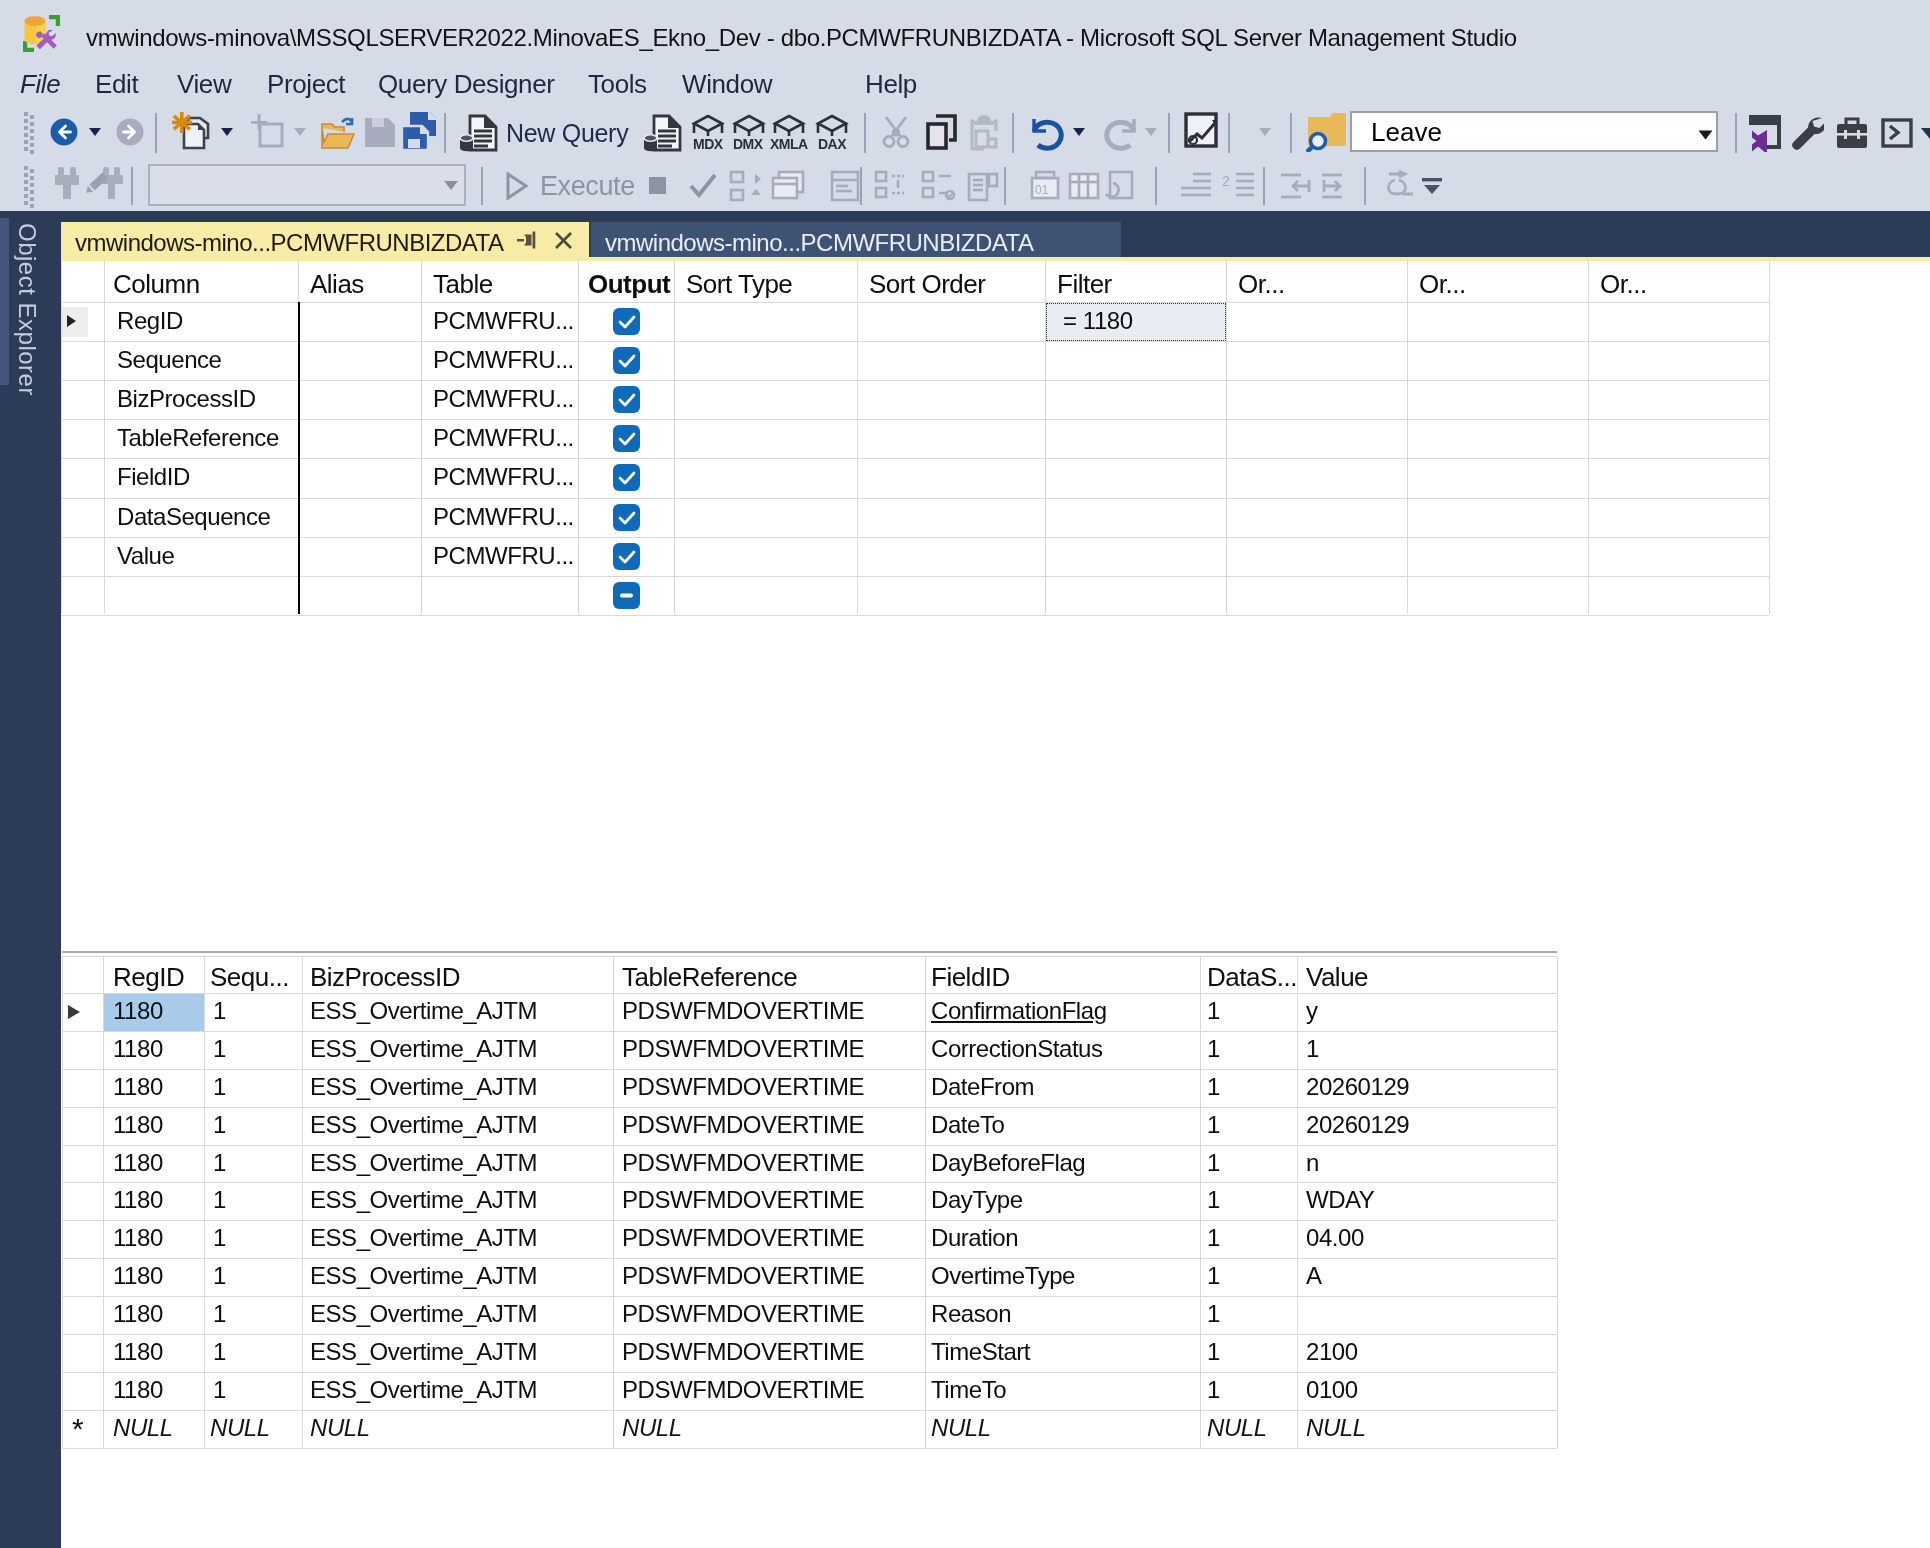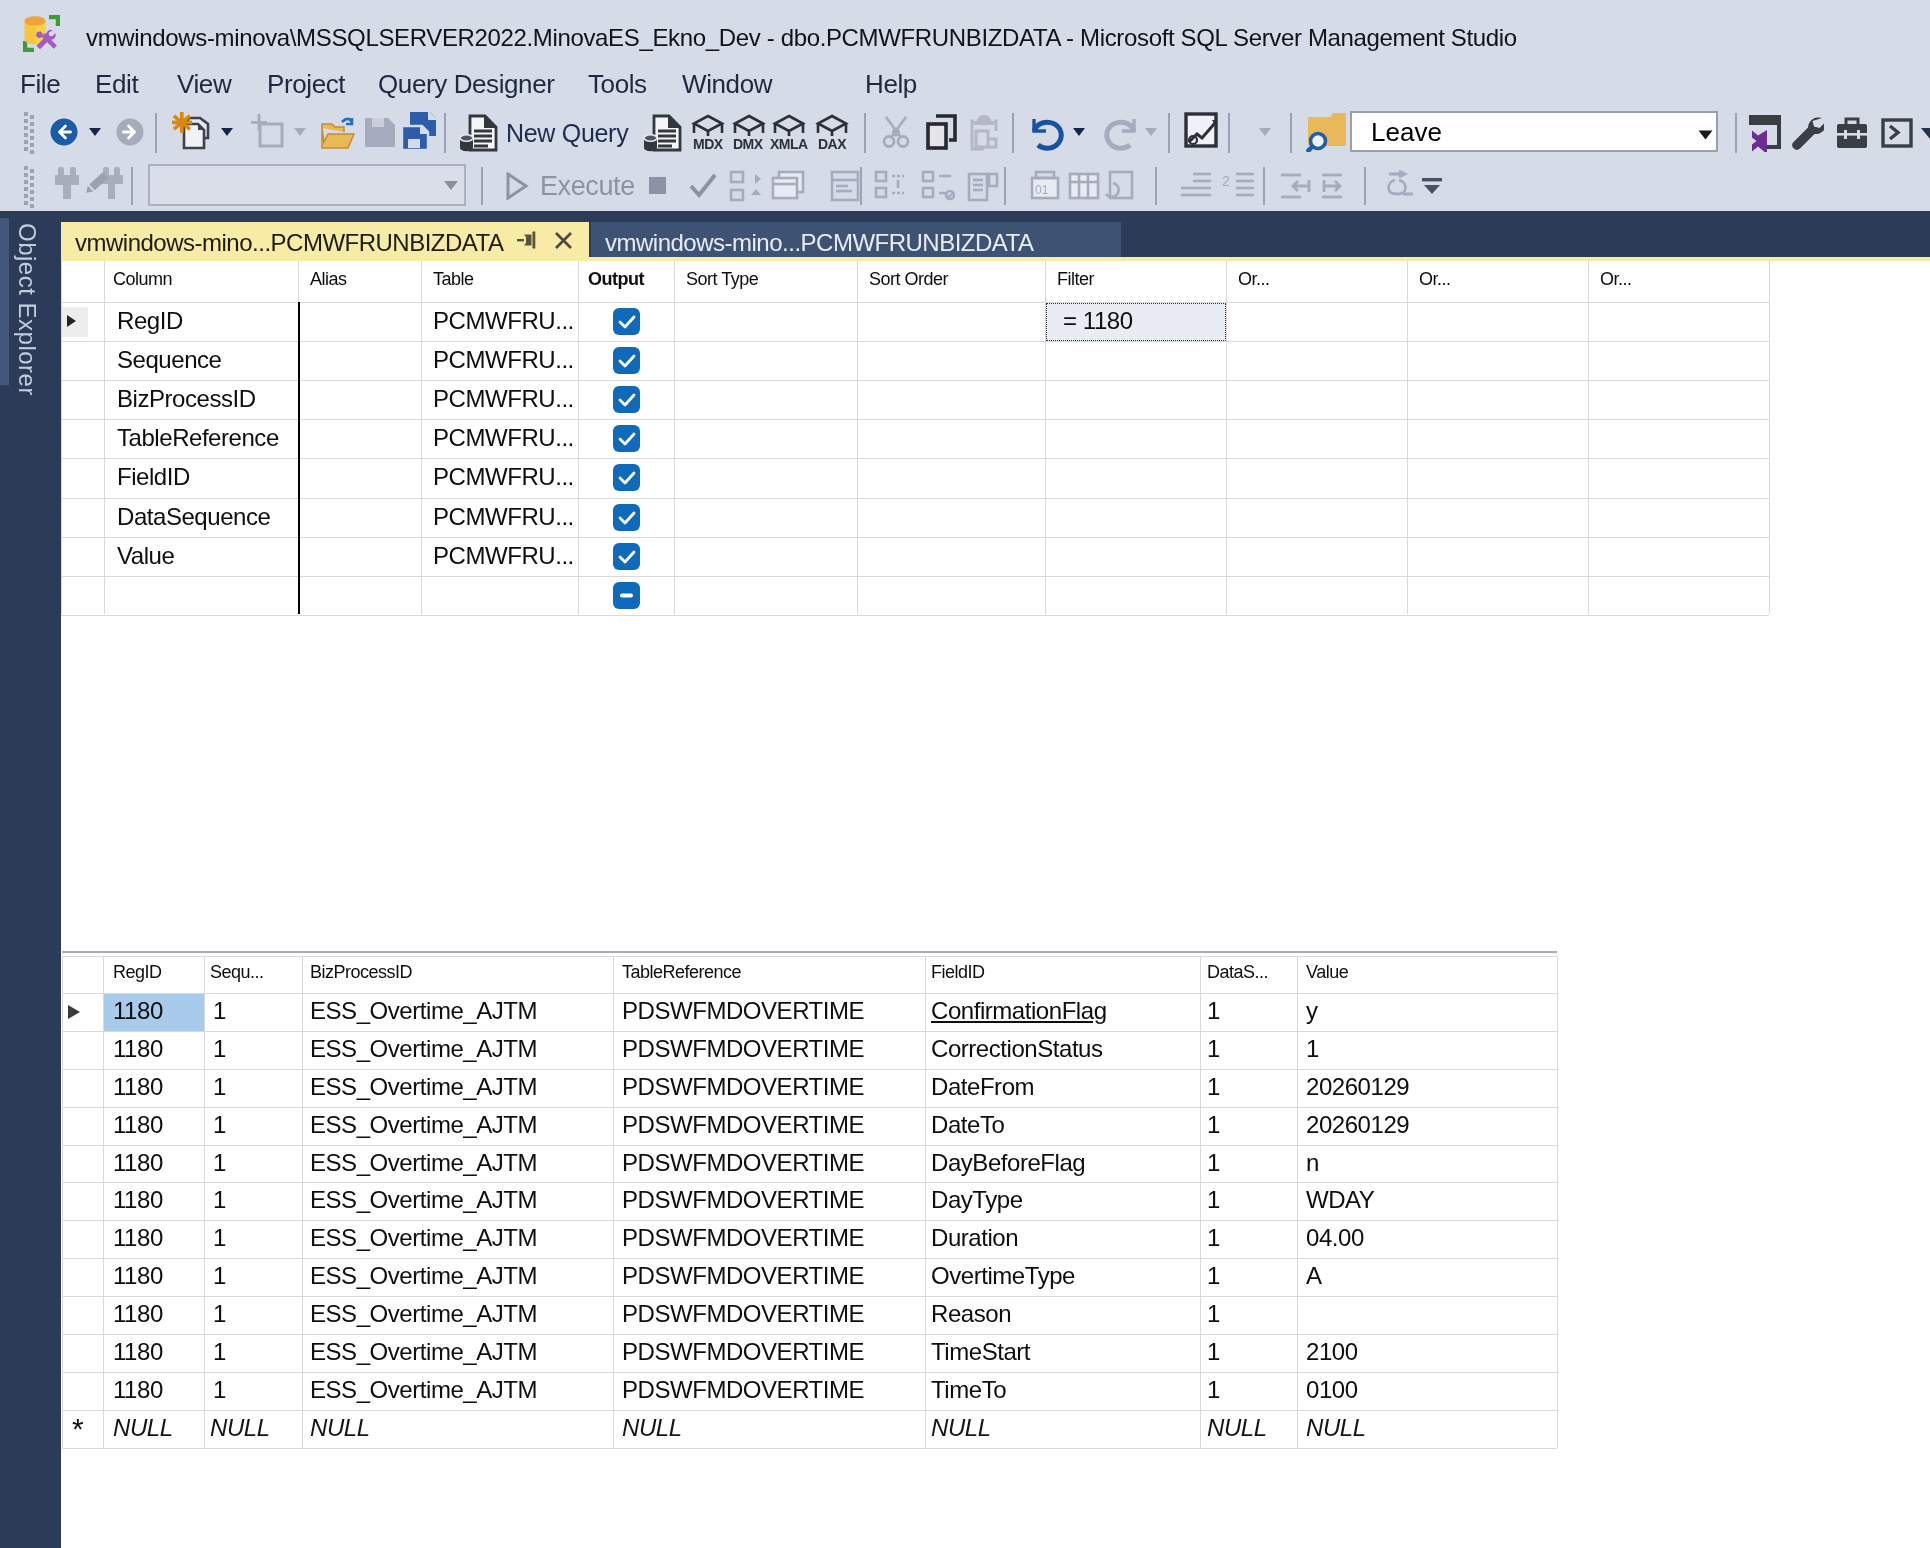--- a/index.html
+++ b/index.html
@@ -12,21 +12,21 @@
 #tabstrip { position:absolute; left:0; top:211px; width:1930px; height:46px; background:#2C3B58; }
 #yellowline { position:absolute; left:61px; top:257px; width:1869px; height:4px; background:#F7EBA6; }
 #activetab { position:absolute; left:61px; top:222px; width:528px; height:35px; background:#F7EBA6; }
 #activetab span { position:absolute; left:14px; top:7px; font-size:24px; color:#1E1C12; letter-spacing:-0.5px; }
 #inactivetab { position:absolute; left:591px; top:222px; width:530px; height:35px; background:#3E5374; }
 #inactivetab span { position:absolute; left:14px; top:7px; font-size:24px; color:#E8ECF4; letter-spacing:-0.5px; }
 #sidebar { position:absolute; left:0; top:257px; width:61px; height:1291px; background:#2C3B58; }
 #sideind { position:absolute; left:0; top:218px; width:9px; height:167px; background:#44567C; }
 #sidetext { position:absolute; left:13px; top:223px; writing-mode:vertical-rl; font-size:24px; color:#C3CCDE; letter-spacing:0.5px; }
 .gline { position:absolute; background:#D9D9D9; }
-.htext { position:absolute; font-size:18px; color:#0E0E0E; letter-spacing:-0.5px; white-space:pre; }
+.htext { position:absolute; font-size:26px; color:#0E0E0E; letter-spacing:-0.5px; white-space:pre; }
 .ctext { position:absolute; font-size:24px; color:#0E0E0E; letter-spacing:-0.45px; white-space:pre; }
 .ntext { position:absolute; font-size:24px; font-style:italic; color:#141414; letter-spacing:-0.45px; }
 .cb { position:absolute; width:27px; height:27px; background:#0F6BB9; border-radius:6px; }
 .tri { position:absolute; width:0; height:0; border-left:12px solid #3A3A3A; border-top:7.5px solid transparent; border-bottom:7.5px solid transparent; }
 .ic { position:absolute; }
 </style>
 </head>
 <body>
 <div id="chrome"></div>
 <div id="title">vmwindows-minova\MSSQLSERVER2022.MinovaES_Ekno_Dev - dbo.PCMWFRUNBIZDATA - Microsoft SQL Server Management Studio</div>
@@ -35,21 +35,21 @@
     <path d="M1 27 v11 h11 v-4.2 h-6.8 v-6.8 z" fill="#3F9C35"></path>
     <path d="M2.5 7 v18.5 a10.5 4.8 0 0 0 21 0 V7 z" fill="#F7C53F"></path>
     <ellipse cx="13" cy="7" rx="10.5" ry="4.8" fill="#EFA43A"></ellipse>
     <path d="M14 11.7 c4 0 7.5 -1 9.5 -2.6 v16.4 a10.5 4.8 0 0 1 -9.5 4.7 z" fill="#F3D348"></path>
     <g fill="#A35BBF">
       <path d="M30.7 16.2 a5.2 5.2 0 0 0 -6.8 6.0 l-9.5 9.5 l3.6 3.6 l9.5 -9.5 a5.2 5.2 0 0 0 6.0 -6.8 l-3.3 3.3 l-2.9 -0.6 l-0.6 -2.9 z"></path>
       <path d="M18.3 17.2 l-3.4 1 l-1 3.4 l2.6 2.6 l3.4 -1 l1 -3.4 z"></path>
       <path d="M19.5 22.5 l12.2 12.2 l3.2 -3.2 l-12.2 -12.2 z"></path>
     </g>
   </svg>
-<div class="menu" style="left:20px;">File</div>
+<div class="menu" style="left:20px;font-style:italic;">File</div>
 <div class="menu" style="left:95px;">Edit</div>
 <div class="menu" style="left:177px;">View</div>
 <div class="menu" style="left:267px;">Project</div>
 <div class="menu" style="left:378px;">Query Designer</div>
 <div class="menu" style="left:588px;">Tools</div>
 <div class="menu" style="left:682px;">Window</div>
 <div class="menu" style="left:817px;margin-left:48px;">Help</div>
 <svg class="ic" style="left:22px;top:112px;" width="14" height="42" viewBox="0 0 14 42">
     <g fill="#9AA2B5">
       <rect x="2" y="0" width="4" height="4"></rect>

